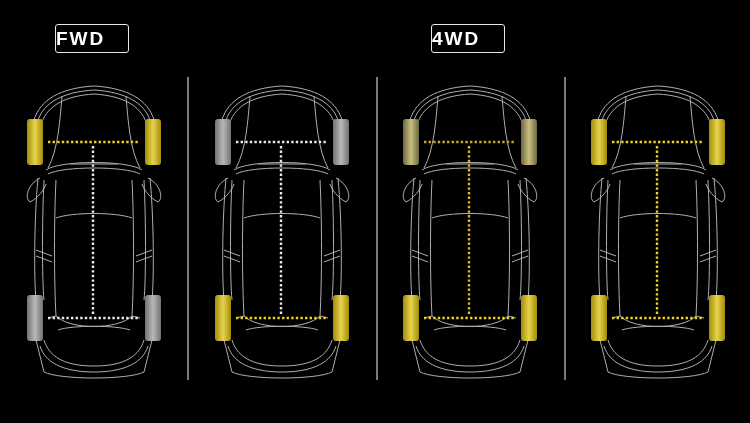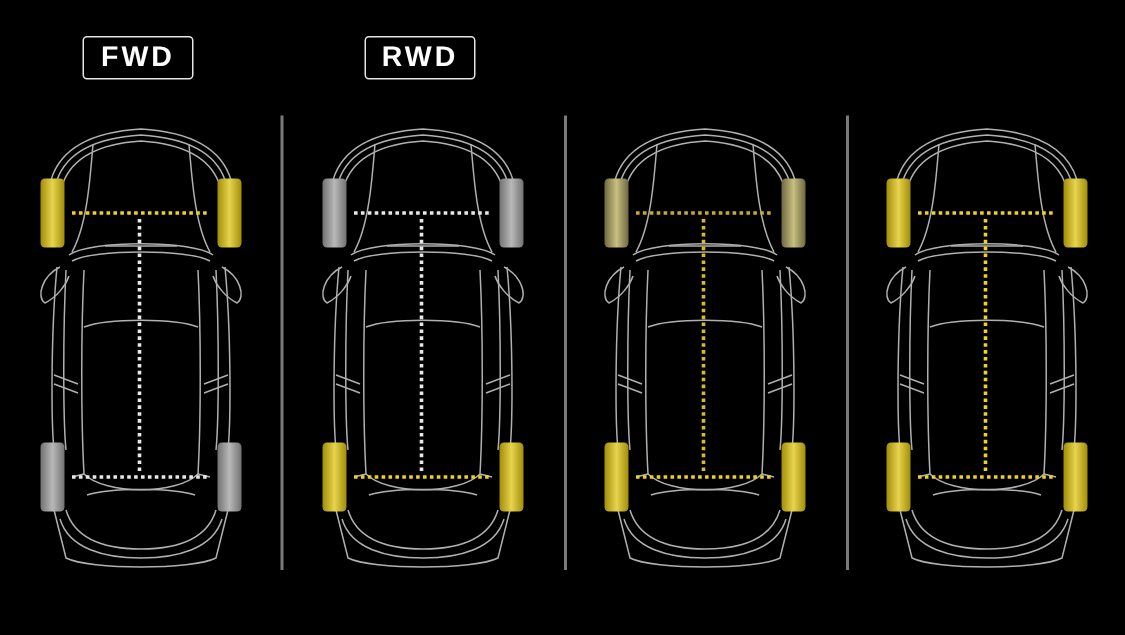--- a/index.html
+++ b/index.html
@@ -1,21 +1,21 @@
 <!DOCTYPE html>
 <html><head>
   <meta charset="utf-8">
   <style>
     html, body { margin: 0; padding: 0; background: #000; }
     body { width: 750px; height: 423px; position: relative; overflow: hidden;
       font-family: "Liberation Sans", "DejaVu Sans", sans-serif; }
     .panel { position: absolute; top: 0; width: 188px; height: 423px; }
     .label { position: absolute; top: 24px; left: 55px; width: 72px; height: 27px;
       border: 1.5px solid #e6e6e6; border-radius: 3px; color: #fff;
-      font-weight: bold; font-size: 19px; letter-spacing: 2px; text-align: center;
+      font-weight: bold; font-size: 19px; letter-spacing: 2px; text-align: left;
       line-height: 27px; box-sizing: content-box; }
     .divider { position: absolute; top: 77px; width: 2px; height: 303px; background: #7a7a7a; }
     svg.car { position: absolute; left: 0; top: 0; }
   </style>
 </head>
 <body>
 
 <div id="root">
     <div class="panel" style="left: 0px;">
     <div class="label">FWD</div>
@@ -81,21 +81,20 @@
         <rect class="tire-r" x="27" y="295" width="16" height="46" rx="3" fill="url(#ti0)"></rect>
         <rect class="tire-r" x="145" y="295" width="16" height="46" rx="3" fill="url(#ti0)"></rect>
       </g>
 
       <line class="axle-f" x1="48" y1="142" x2="140" y2="142" stroke-width="2.4" stroke-dasharray="2.4 2.2" stroke="#f0d020"></line>
       <line class="shaft" x1="93" y1="146" x2="93" y2="316" stroke-width="2.4" stroke-dasharray="2.4 2.2" stroke="#e8e8e8"></line>
       <line class="axle-r" x1="48" y1="318" x2="140" y2="318" stroke-width="2.4" stroke-dasharray="2.4 2.2" stroke="#e8e8e8"></line>
     </svg>
   </div>
     <div class="panel" style="left: 188px;">
-    <div class="label">RWD</div>
     <svg class="car" width="188" height="423" viewBox="0 0 188 423">
         <defs>
           <linearGradient id="tf1">
             <stop offset="0" stop-color="#a18d08"></stop>
             <stop offset="0.5" stop-color="#e7d34e"></stop>
             <stop offset="1" stop-color="#a18d08"></stop>
           </linearGradient>
           <linearGradient id="ti1">
             <stop offset="0" stop-color="#727272"></stop>
             <stop offset="0.5" stop-color="#b8b8b8"></stop>
@@ -151,20 +150,21 @@
         <rect class="tire-r" x="27" y="295" width="16" height="46" rx="3" fill="url(#tr1)"></rect>
         <rect class="tire-r" x="145" y="295" width="16" height="46" rx="3" fill="url(#tr1)"></rect>
       </g>
 
       <line class="axle-f" x1="48" y1="142" x2="140" y2="142" stroke-width="2.4" stroke-dasharray="2.4 2.2" stroke="#e8e8e8"></line>
       <line class="shaft" x1="93" y1="146" x2="93" y2="316" stroke-width="2.4" stroke-dasharray="2.4 2.2" stroke="#e8e8e8"></line>
       <line class="axle-r" x1="48" y1="318" x2="140" y2="318" stroke-width="2.4" stroke-dasharray="2.4 2.2" stroke="#f0d020"></line>
     </svg>
   </div>
     <div class="panel" style="left: 376px;">
+    <div class="label">4WD</div>
     <svg class="car" width="188" height="423" viewBox="0 0 188 423">
         <defs>
           <linearGradient id="tf2">
             <stop offset="0" stop-color="#6e6840"></stop>
             <stop offset="0.5" stop-color="#c8bf80"></stop>
             <stop offset="1" stop-color="#6e6840"></stop>
           </linearGradient>
           <linearGradient id="ti2">
             <stop offset="0" stop-color="#727272"></stop>
             <stop offset="0.5" stop-color="#b8b8b8"></stop>

